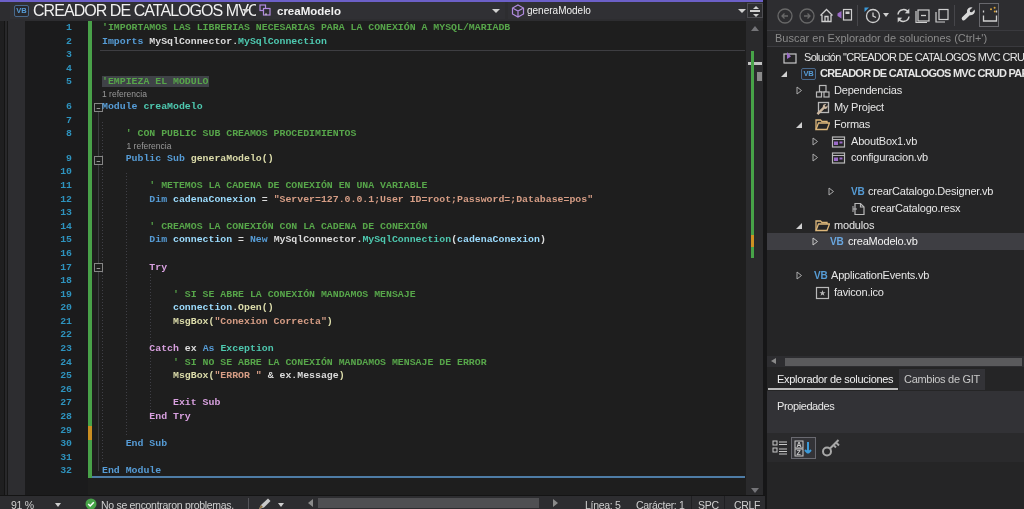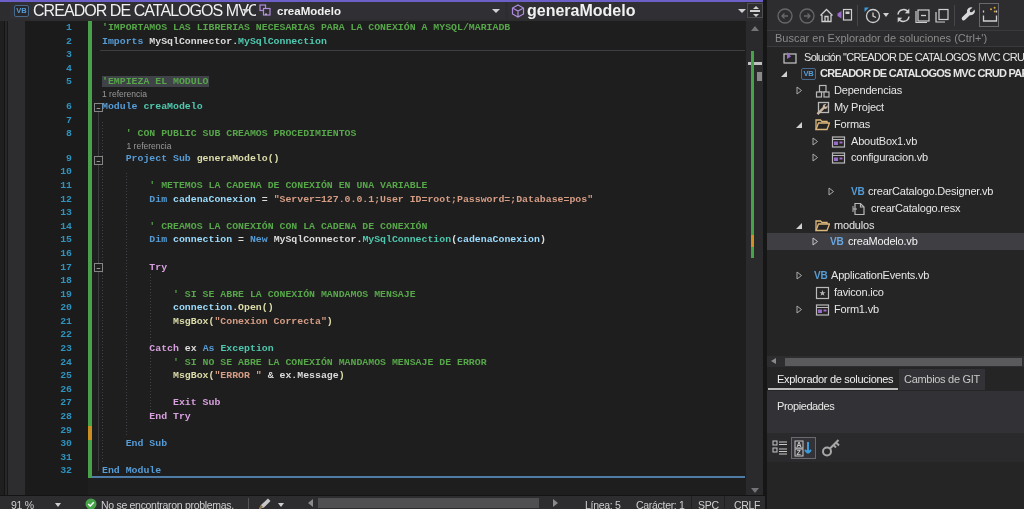--- a/index.html
+++ b/index.html
@@ -43,21 +43,21 @@
     <rect x="4.5" y="4.5" width="6.5" height="6.5" fill="#2d2d30" stroke="#b18be0" stroke-width="1.2"></rect>
     <path d="M7 11.5 q-1.6-1.4 0-2.4 q1.6 1 0 2.4z" fill="#e7e7e7"></path>
   </svg>
   <div class="abs" style="left:277px;top:3px;font-size:11.5px;font-weight:bold;color:#f1f1f1;line-height:16px">creaModelo</div>
   <div class="abs" style="left:492px;top:9px;width:0;height:0;border-left:4px solid transparent;border-right:4px solid transparent;border-top:4px solid #d0d0d0"></div>
 
   <div class="abs" style="left:508px;top:2px;width:237px;height:17px;background:#303034"></div>
   <svg class="abs" style="left:511px;top:4px" width="14" height="14" viewBox="0 0 14 14">
     <path d="M7 1 L12.5 4 V10 L7 13 L1.5 10 V4 Z M1.5 4 L7 7 L12.5 4 M7 7 V13" fill="none" stroke="#b18be0" stroke-width="1.2"></path>
   </svg>
-  <div class="abs" style="left:527px;top:3px;font-size:16px;font-weight:bold;color:#f1f1f1;line-height:16px">generaModelo</div>
+  <div class="abs" style="left:527px;top:3px;font-size:10px;font-weight:normal;color:#f1f1f1;line-height:16px">generaModelo</div>
   <div class="abs" style="left:738px;top:9px;width:0;height:0;border-left:4px solid transparent;border-right:4px solid transparent;border-top:4px solid #d0d0d0"></div>
 
   <div class="abs" style="left:747px;top:3px;width:16px;height:15px;border:1px solid #4d4d52;box-sizing:border-box;background:#2d2d30">
     <div class="abs" style="left:2px;top:6px;width:10px;height:1.5px;background:#cfcfcf"></div>
     <div class="abs" style="left:5px;top:1.5px;width:0;height:0;border-left:3px solid transparent;border-right:3px solid transparent;border-bottom:3.5px solid #cfcfcf"></div>
     <div class="abs" style="left:5px;top:9.5px;width:0;height:0;border-left:3px solid transparent;border-right:3px solid transparent;border-top:3.5px solid #cfcfcf"></div>
   </div>
 </div>
 
 <div class="abs" style="left:88px;top:21px;width:3.5px;height:405px;background:#49a149"></div>
@@ -119,21 +119,21 @@
 <div class="ln"><span class="c">'IMPORTAMOS LAS LIBRERIAS NECESARIAS PARA LA CONEXIÓN A MYSQL/MARIADB</span></div>
 <div class="ln"><span class="k">Imports</span> <span class="p">MySqlConnector</span><span class="p">.</span><span class="t">MySqlConnection</span></div>
 <div class="ln"></div>
 <div class="ln"></div>
 <div class="ln"><span class="c" style="background:#3f4247">'EMPIEZA EL MODULO</span></div>
 <div class="cl">1 referencia</div>
 <div class="ln"><span class="k">Module</span> <span class="t">creaModelo</span></div>
 <div class="ln"></div>
 <div class="ln">    <span class="c">' CON PUBLIC SUB CREAMOS PROCEDIMIENTOS</span></div>
 <div class="cl" style="padding-left:24.5px">1 referencia</div>
-<div class="ln">    <span class="k">Project</span> <span class="k">Sub</span> <span class="m">generaModelo()</span></div>
+<div class="ln">    <span class="k">Public</span> <span class="k">Sub</span> <span class="m">generaModelo()</span></div>
 <div class="ln"></div>
 <div class="ln">        <span class="c">' METEMOS LA CADENA DE CONEXIÓN EN UNA VARIABLE</span></div>
 <div class="ln">        <span class="k">Dim</span> <span class="v">cadenaConexion</span> <span class="p">=</span> <span class="s">"Server=127.0.0.1;User ID=root;Password=;Database=pos"</span></div>
 <div class="ln"></div>
 <div class="ln">        <span class="c">' CREAMOS LA CONEXIÓN CON LA CADENA DE CONEXIÓN</span></div>
 <div class="ln">        <span class="k">Dim</span> <span class="v">connection</span> <span class="p">=</span> <span class="k">New</span> <span class="p">MySqlConnector.</span><span class="t">MySqlConnection</span><span class="p">(</span><span class="v">cadenaConexion</span><span class="p">)</span></div>
 <div class="ln"></div>
 <div class="ln">        <span class="ctl">Try</span></div>
 <div class="ln"></div>
 <div class="ln">            <span class="c">' SI SE ABRE LA CONEXIÓN MANDAMOS MENSAJE</span></div>
@@ -347,32 +347,20 @@
     </div>
 
     <div class="abs treerow" style="left:0;top:235.2px;width:257px">
       <svg class="abs" style="left:48px;top:2px" width="15" height="14" viewBox="0 0 15 14">
           <rect x="1.5" y="1.5" width="12" height="11" fill="none" stroke="#b9b9b9" stroke-width="1.2"></rect>
           <path d="M7.5 4 L8.3 6.2 H10.6 L8.7 7.6 L9.4 9.8 L7.5 8.5 L5.6 9.8 L6.3 7.6 L4.4 6.2 H6.7 Z" fill="#b9b9b9"></path>
         </svg>
       <div class="abs" style="left:67px;top:0;white-space:nowrap">favicon.ico</div>
     </div>
 
-    <div class="abs treerow" style="left:0;top:252px;width:257px">
-      <svg class="abs" style="left:29px;top:4px" width="7" height="9" viewBox="0 0 7 9">
-          <path d="M1 1 L5.5 4.5 L1 8 Z" fill="none" stroke="#ababab" stroke-width="1"></path>
-        </svg>
-      <svg class="abs" style="left:48px;top:2px" width="15" height="14" viewBox="0 0 15 14">
-          <rect x="1.5" y="2" width="12" height="10" fill="none" stroke="#b9b9b9" stroke-width="1.2"></rect>
-          <path d="M1.5 4.5 H13.5" stroke="#b9b9b9" stroke-width="1"></path>
-          <rect x="3" y="6.5" width="4" height="3.5" fill="#9b6bc8"></rect>
-          <rect x="8.5" y="6.5" width="3" height="2" fill="#9b6bc8"></rect>
-        </svg>
-      <div class="abs" style="left:67px;top:0;white-space:nowrap">Form1.vb</div>
-    </div>
   </div>
 
   <div class="abs" style="left:0;top:356px;width:257px;height:11px;background:#2d2d30"></div>
   <div class="abs" style="left:4px;top:358px;width:0;height:0;border-top:3.5px solid transparent;border-bottom:3.5px solid transparent;border-right:5px solid #8a8a8a"></div>
   <div class="abs" style="left:18px;top:357.5px;width:237px;height:8px;background:#5a5a5c"></div>
 
   <div class="abs" style="left:0;top:367px;width:257px;height:24px;background:#252526"></div>
   <div class="abs" style="left:1px;top:369px;width:130px;height:22px;background:#252526"></div>
   <div class="abs" style="left:10px;top:373px;font-size:11px;letter-spacing:-0.3px;color:#f0f0f0;white-space:nowrap">Explorador de soluciones</div>
   <div class="abs" style="left:1px;top:388px;width:130px;height:2px;background:#bababa"></div>

